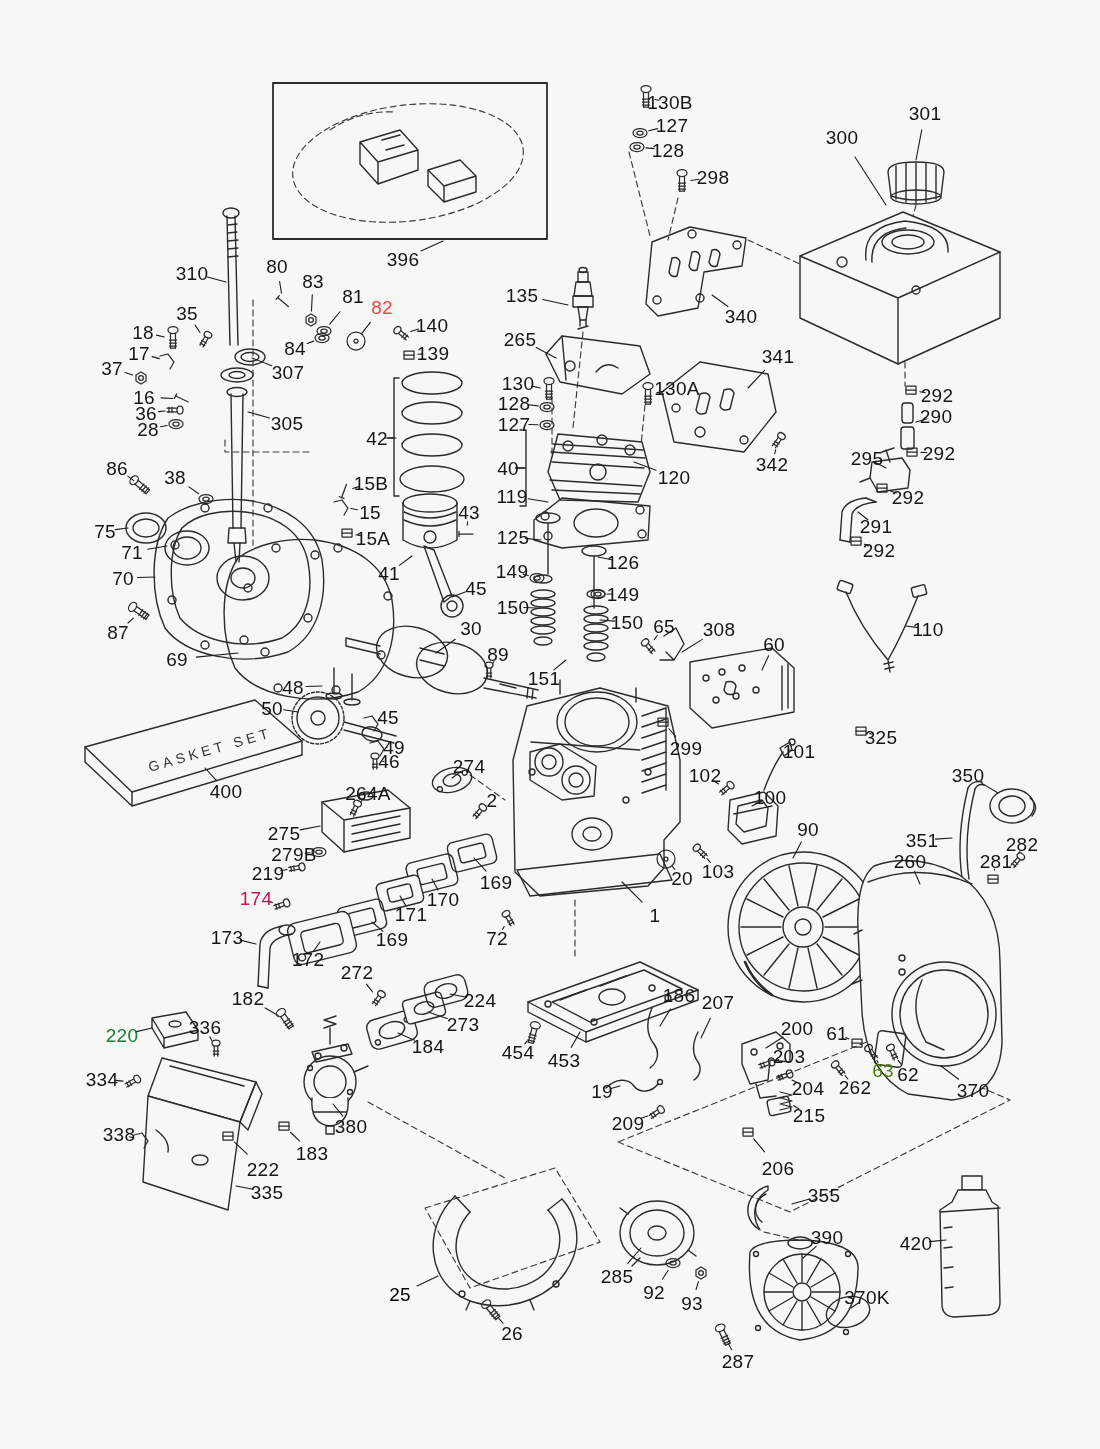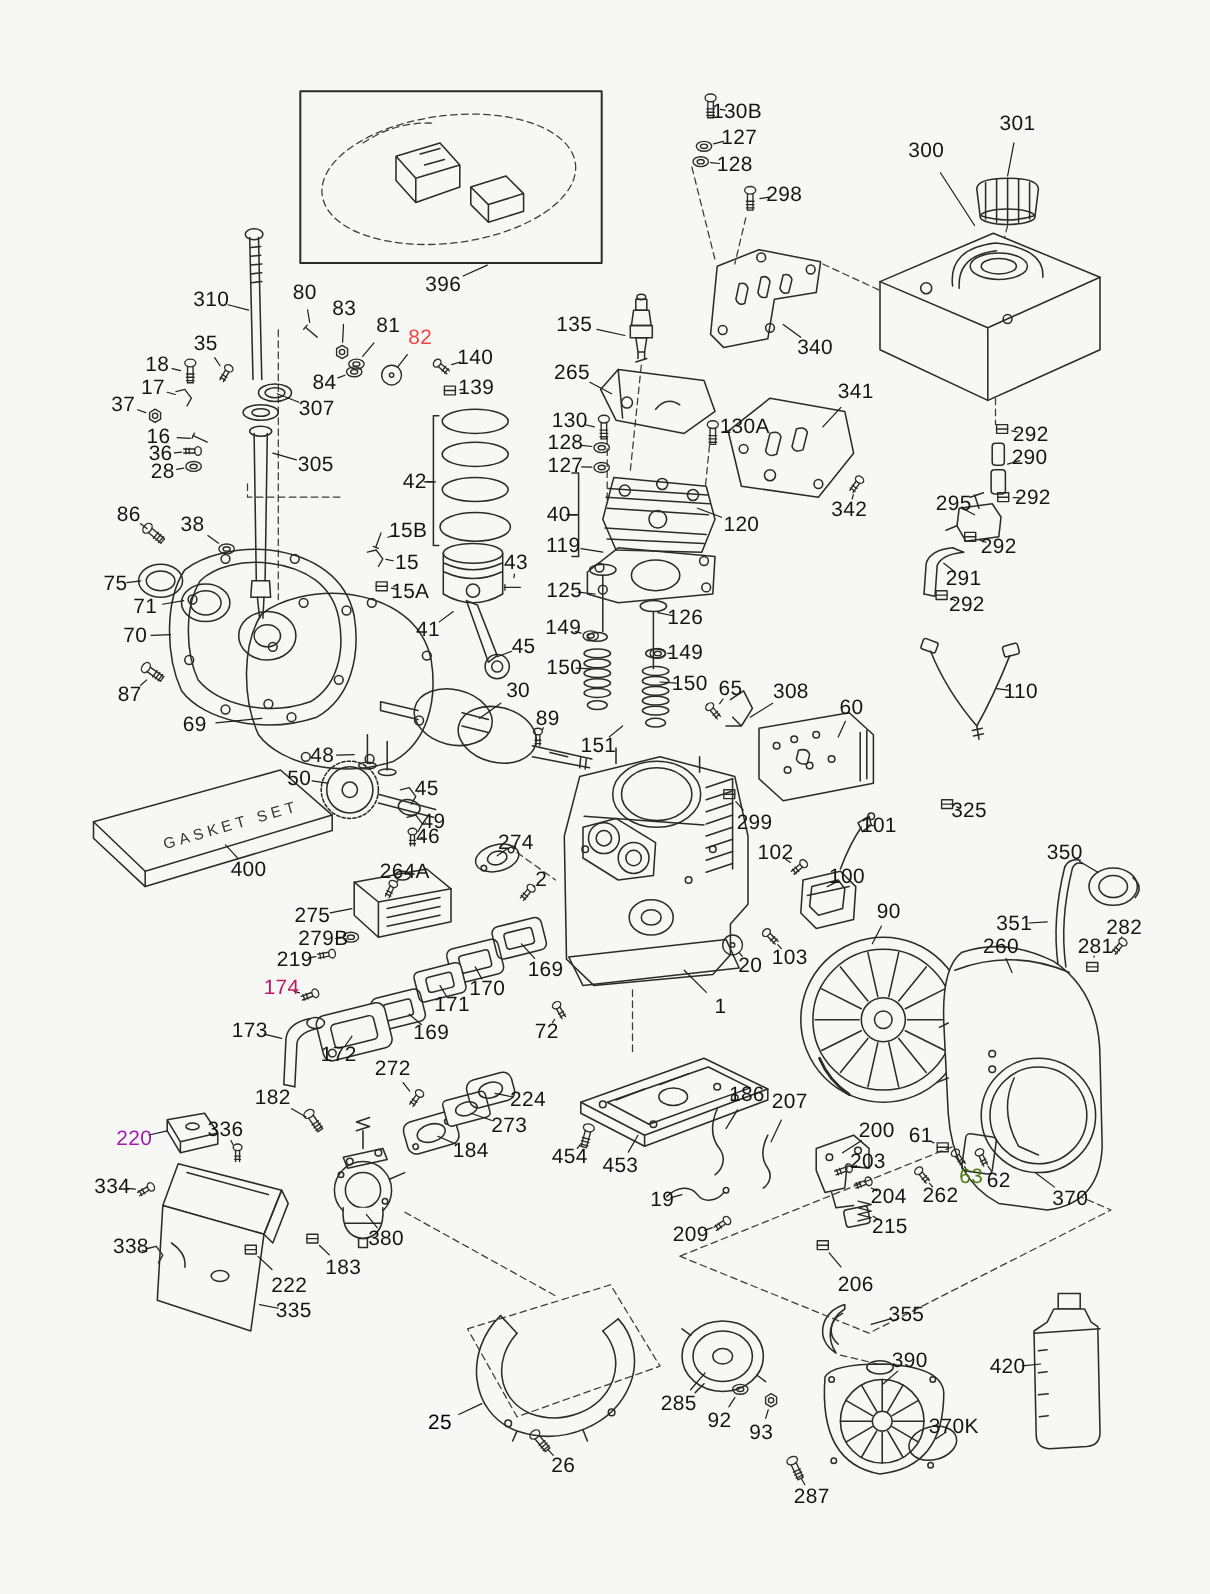--- a/index.html
+++ b/index.html
@@ -1108,21 +1108,21 @@
       <span class="lbl" style="left: 392px; top: 939px; color: rgb(21, 21, 21);">169</span>
       <span class="lbl" style="left: 411px; top: 914px; color: rgb(21, 21, 21);">171</span>
       <span class="lbl" style="left: 443px; top: 899px; color: rgb(21, 21, 21);">170</span>
       <span class="lbl" style="left: 469px; top: 766px; color: rgb(21, 21, 21);">274</span>
       <span class="lbl" style="left: 492px; top: 800px; color: rgb(21, 21, 21);">2</span>
       <span class="lbl" style="left: 496px; top: 882px; color: rgb(21, 21, 21);">169</span>
       <span class="lbl" style="left: 497px; top: 938px; color: rgb(21, 21, 21);">72</span>
       <span class="lbl" style="left: 682px; top: 878px; color: rgb(21, 21, 21);">20</span>
       <span class="lbl" style="left: 718px; top: 871px; color: rgb(21, 21, 21);">103</span>
       <span class="lbl" style="left: 655px; top: 915px; color: rgb(21, 21, 21);">1</span>
-      <span class="lbl" style="left: 122px; top: 1035px; color: #a21caf;">220</span>
+      <span class="lbl" style="left: 122px; top: 1035px; color: #15803d;">220</span>
       <span class="lbl" style="left: 205px; top: 1027px; color: rgb(21, 21, 21);">336</span>
       <span class="lbl" style="left: 102px; top: 1079px; color: rgb(21, 21, 21);">334</span>
       <span class="lbl" style="left: 119px; top: 1134px; color: rgb(21, 21, 21);">338</span>
       <span class="lbl" style="left: 267px; top: 1192px; color: rgb(21, 21, 21);">335</span>
       <span class="lbl" style="left: 263px; top: 1169px; color: rgb(21, 21, 21);">222</span>
       <span class="lbl" style="left: 312px; top: 1153px; color: rgb(21, 21, 21);">183</span>
       <span class="lbl" style="left: 248px; top: 998px; color: rgb(21, 21, 21);">182</span>
       <span class="lbl" style="left: 351px; top: 1126px; color: rgb(21, 21, 21);">380</span>
       <span class="lbl" style="left: 357px; top: 972px; color: rgb(21, 21, 21);">272</span>
       <span class="lbl" style="left: 463px; top: 1024px; color: rgb(21, 21, 21);">273</span>

